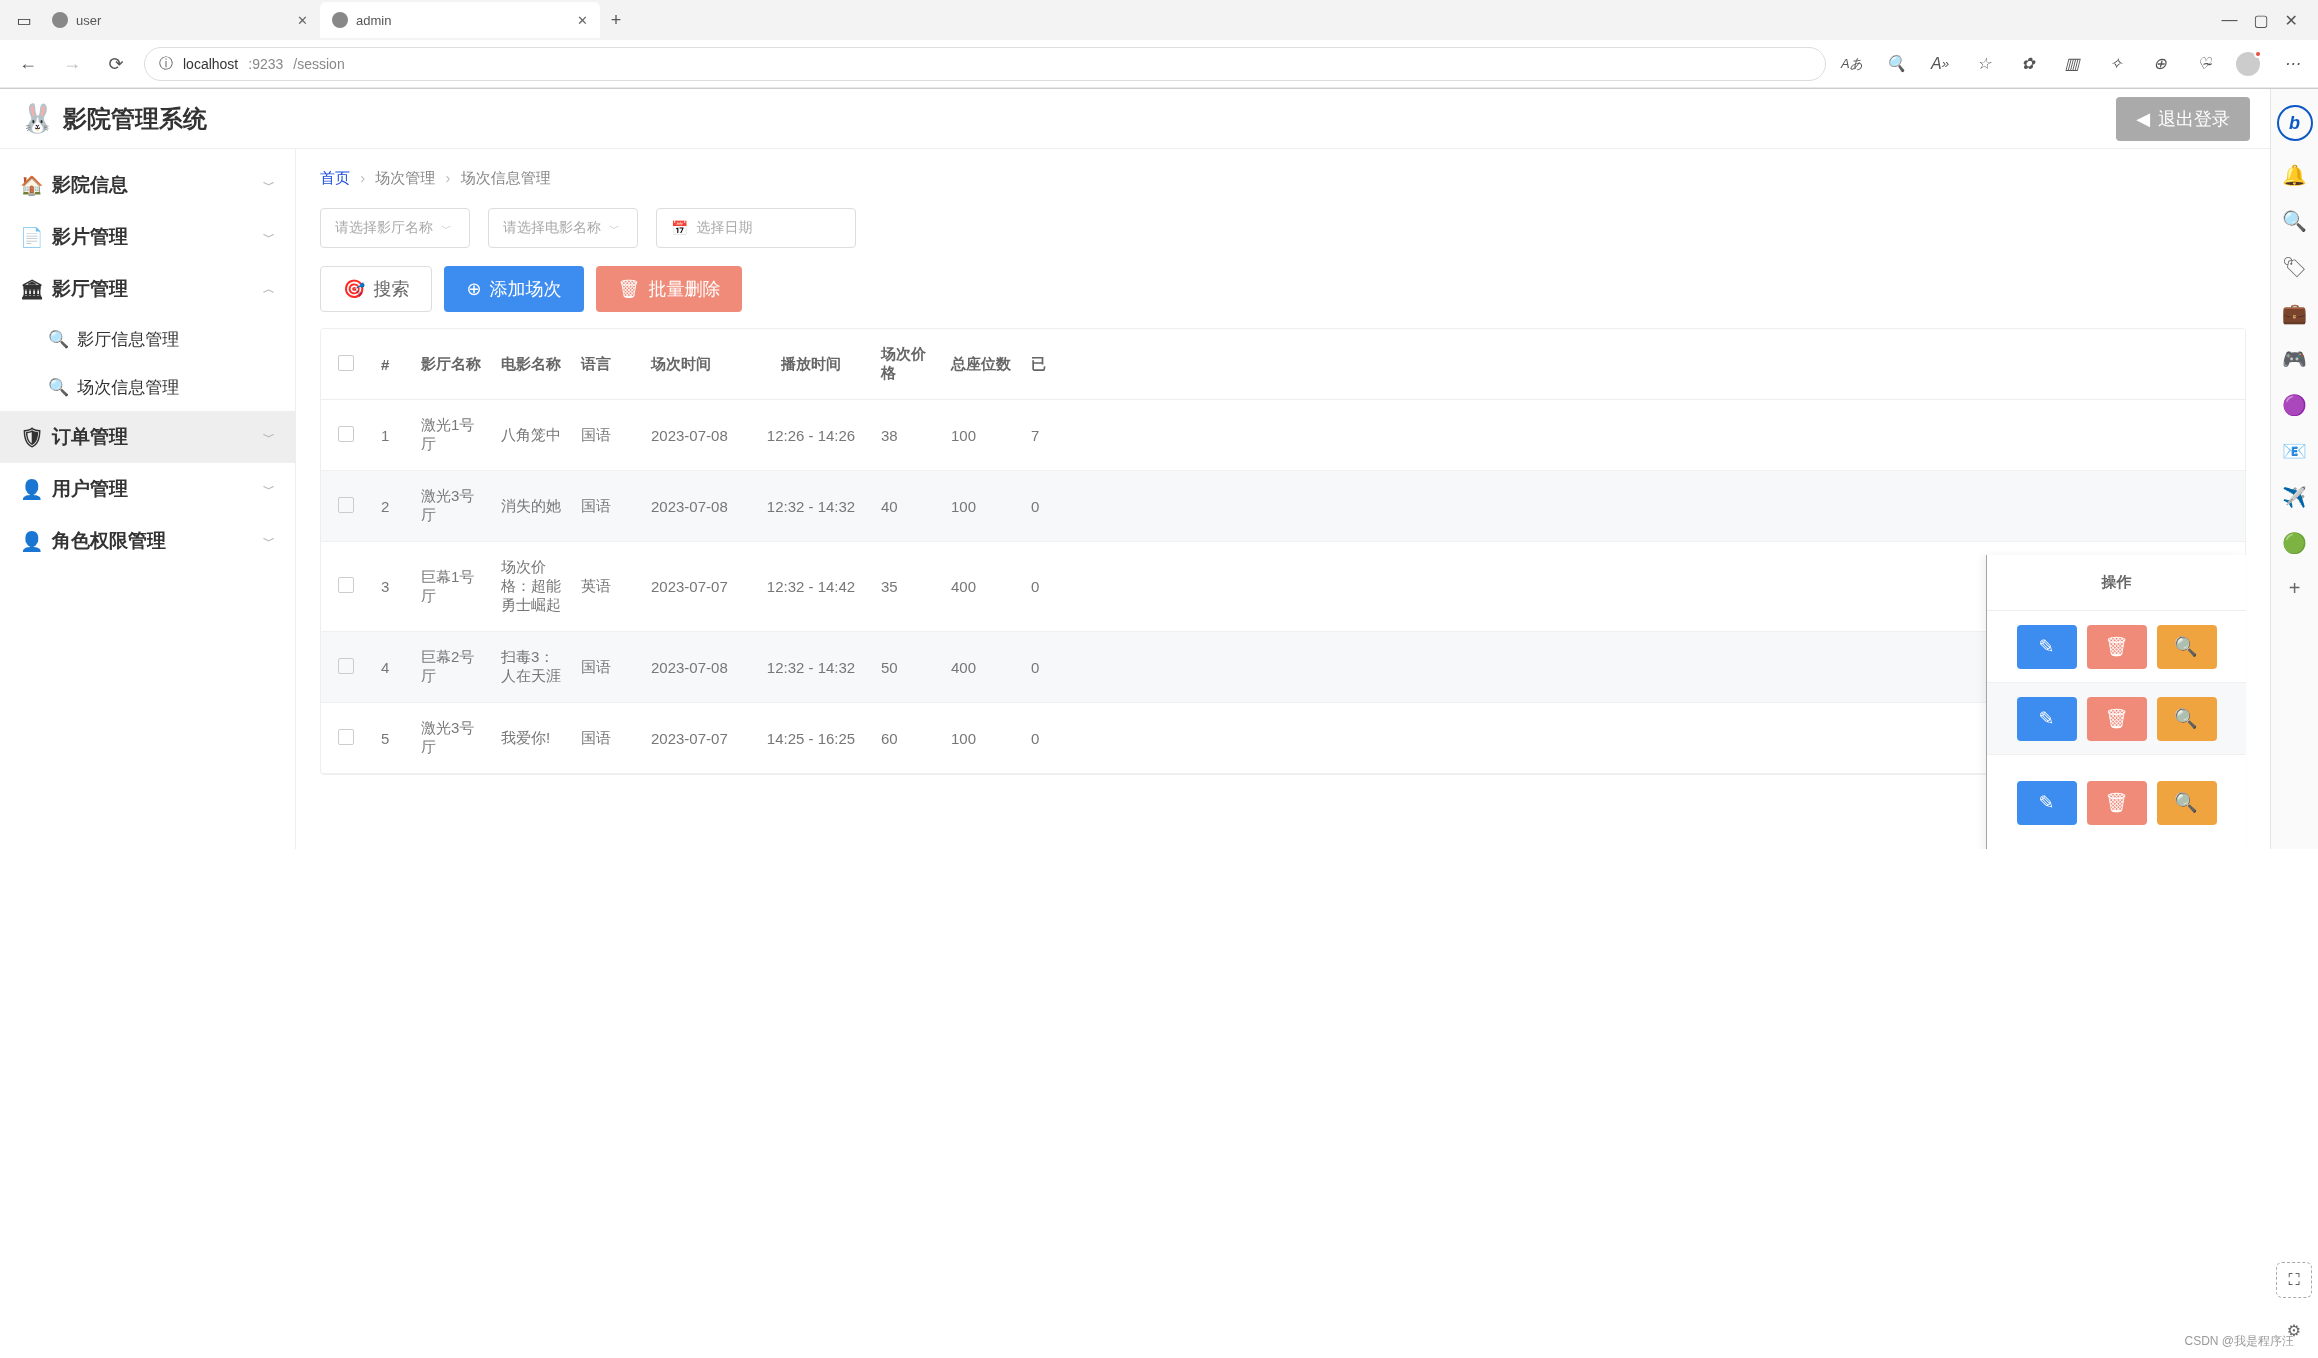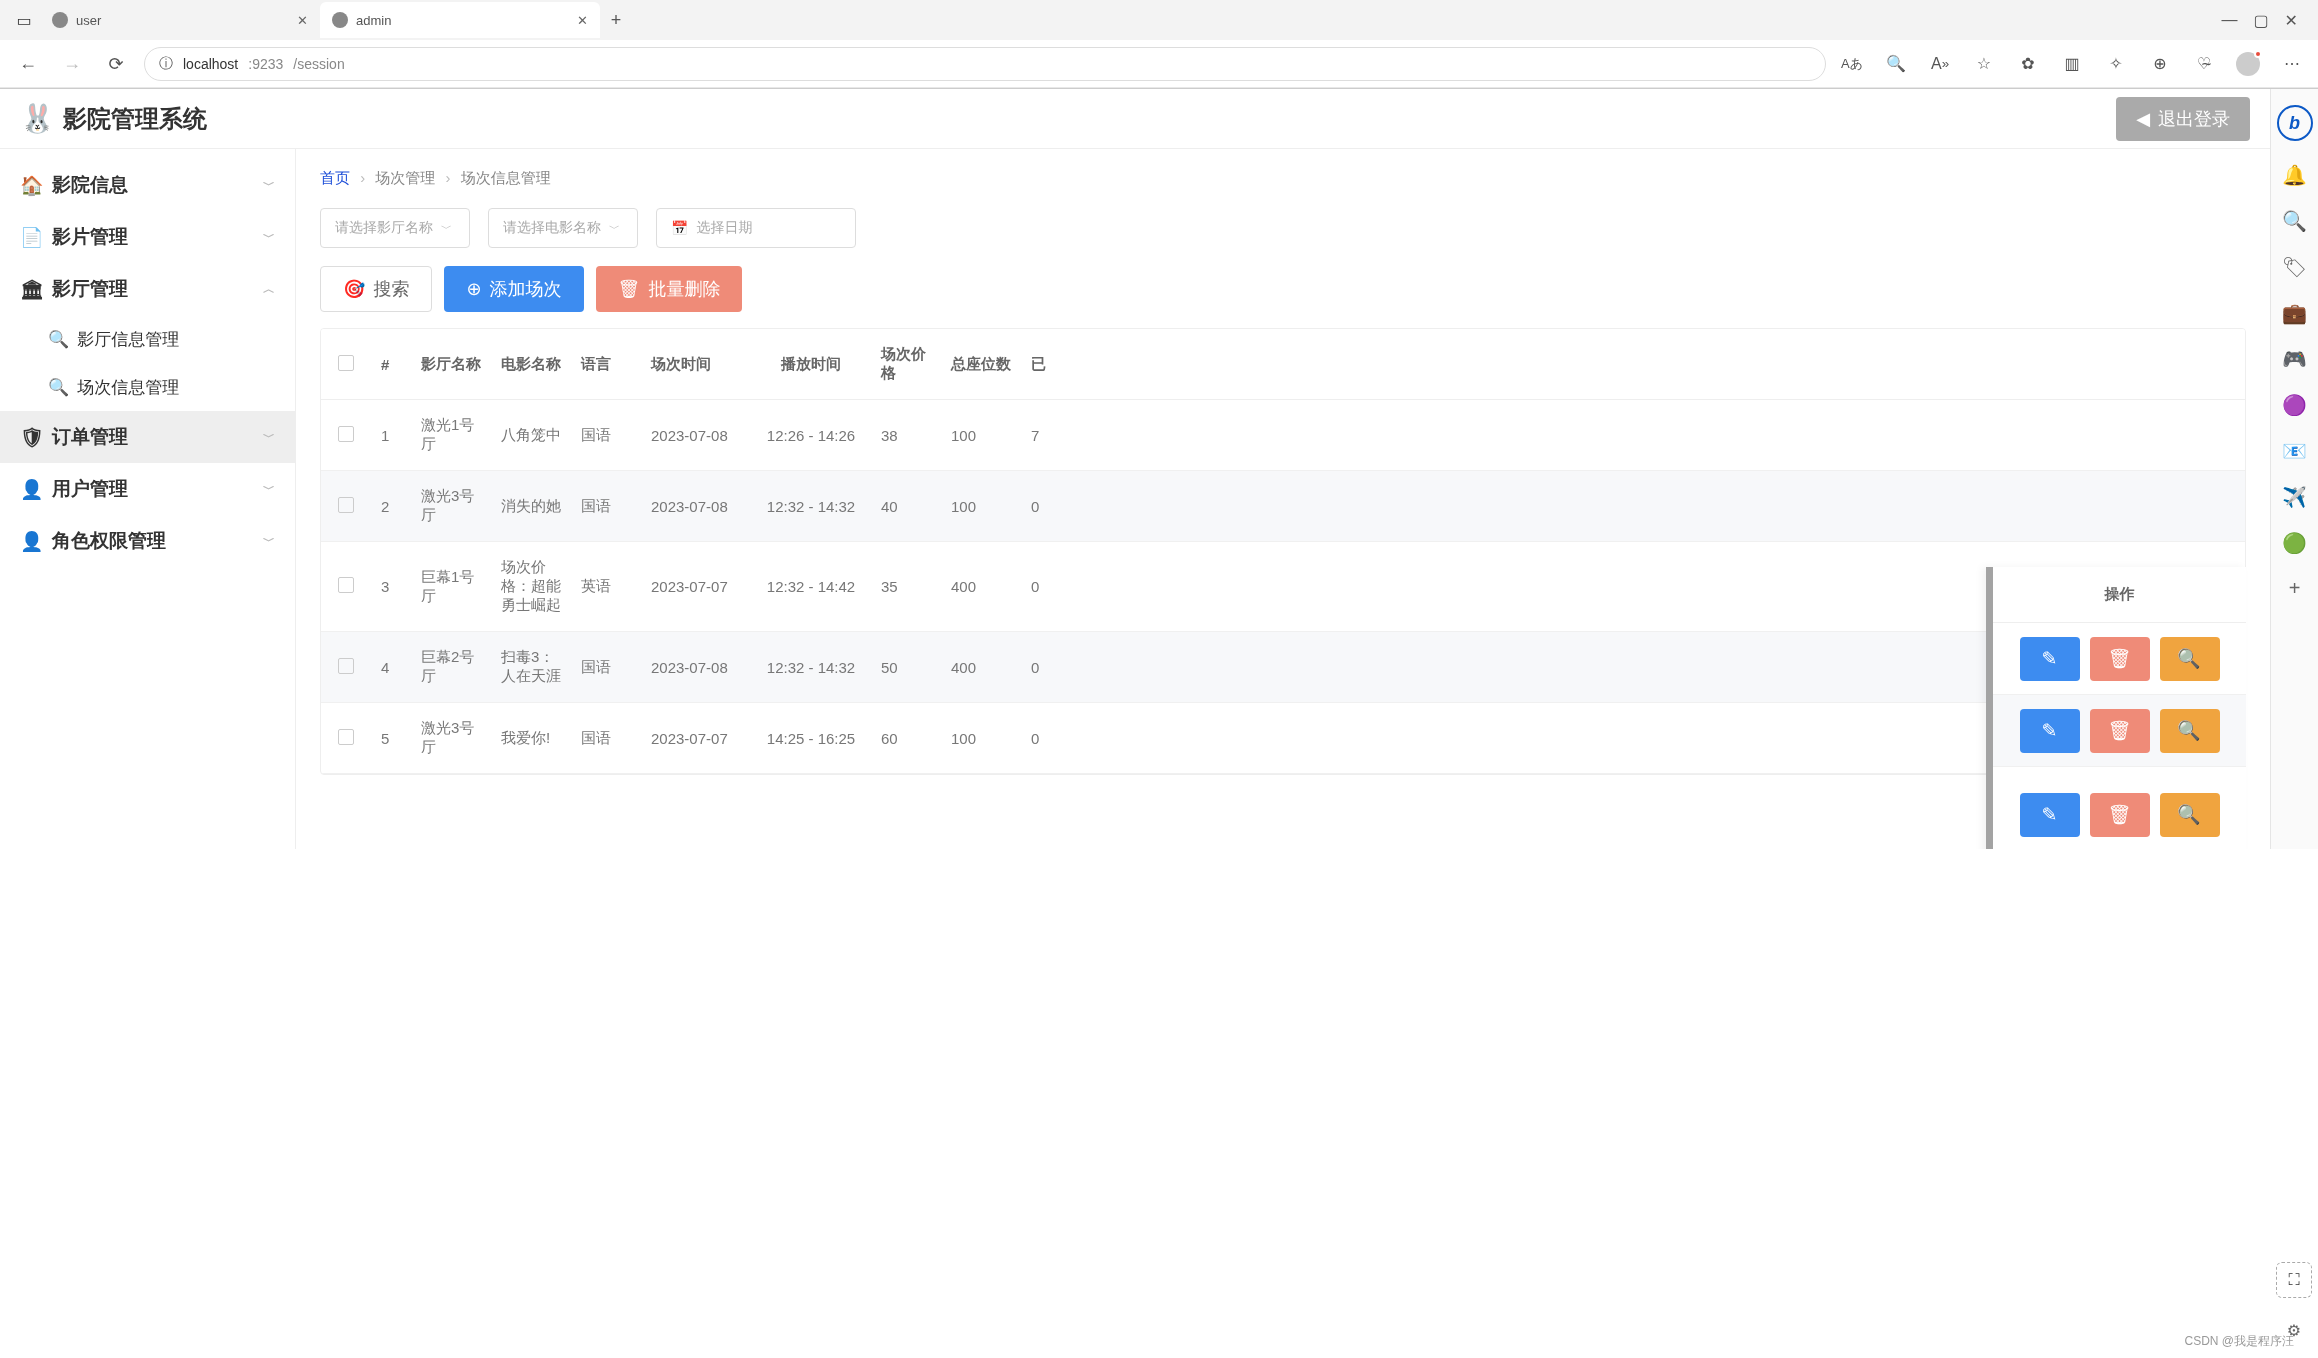--- a/index.html
+++ b/index.html
@@ -15,21 +15,21 @@
 .browser-tab .close { margin-left: auto; color: #666; }
 .new-tab-btn { width: 32px; height: 32px; display: flex; align-items: center; justify-content: center; color: #555; font-size: 18px; }
 .win-controls { margin-left: auto; display: flex; gap: 16px; padding-right: 12px; color: #555; }
 
 .addr-bar { display: flex; align-items: center; height: 48px; padding: 0 12px; gap: 12px; background: #fff; border-bottom: 1px solid #e8e8e8; }
 .nav-btn { width: 32px; height: 32px; display:flex; align-items:center; justify-content:center; color:#555; font-size:18px; border-radius:4px; }
 .url-box { flex: 1; display: flex; align-items: center; height: 34px; border: 1px solid #ddd; border-radius: 17px; padding: 0 14px; gap: 10px; color: #555; font-size: 14px; }
 .url-box .host { color: #333; }
 .url-box .path { color: #888; }
 .toolbar-icons { display: flex; gap: 16px; color: #555; align-items: center; }
-.toolbar-icons > * { width: 28px; height: 28px; display:flex; align-items:center; justify-content:center; }
+.toolbar-icons > * { width: 28px; height: 28px; display:flex; align-items:center; justify-content:center;font-style:italic; }
 .avatar-dot { position: relative; }
 .avatar-dot .dot { position:absolute; top:0; right:0; width:8px; height:8px; background:#e74c3c; border-radius:50%; border:2px solid #fff; }
 
 .page-wrap { display: flex; position: relative; }
 
 
 .edge-sidebar { width: 48px; background: #fafafa; border-left: 1px solid #e5e5e5; display:flex; flex-direction:column; align-items:center; padding-top:16px; gap:22px; color:#666; font-size:20px; }
 .bing-btn { width: 36px; height: 36px; border-radius:50%; border:2px solid #0c59c6; display:flex; align-items:center; justify-content:center; color:#0c59c6; font-weight:bold; font-style:italic; font-size:18px; }
 
 
@@ -70,21 +70,21 @@
 .cell.check { width:50px; text-align:center; }
 .cell.idx { width:40px; }
 .cell.hall { width:80px; }
 .cell.movie { width:80px; }
 .cell.lang { width:70px; }
 .cell.date { width:110px; }
 .cell.time { width:120px;text-align:center; }
 .cell.price { width:70px; }
 .cell.seats { width:80px; }
 .cell.extra { width:30px; overflow:hidden; }
-.ops-sticky { position:absolute; right:24px; top:418px; background:#fff; box-shadow:-4px 0 8px rgba(0,0,0,0.05); border-left:7px solid #a3a3a3; }
+.ops-sticky { position:absolute; right:24px; top:406px; background:#fff; box-shadow:-4px 0 8px rgba(0,0,0,0.05); border-left:1px solid #a3a3a3; }
 .ops-col { width:260px; }
 .ops-head { height:56px; display:flex; align-items:center; justify-content:center; font-weight:600; color:#666; border-bottom:1px solid #eee; font-size:15px; }
 .ops-row { display:flex; gap:10px; padding:14px 18px; justify-content:center; align-items:center; border-bottom:1px solid #f0f0f0; }
 .ops-row.stripe { background:#f7f8fa; }
 .icon-btn { width:60px; height:44px; border-radius:4px; border:none; color:#fff; display:flex; align-items:center; justify-content:center; font-size:19px; cursor:pointer; }
 .icon-btn.blue { background:#3d8cf0; }
 .icon-btn.red { background:#ef8b78; }
 .icon-btn.orange { background:#f0a43f; }
 .checkbox { width:16px; height:16px; border:1px solid #ccc; border-radius:2px; display:inline-block; }
 .watermark { position:fixed; right:24px; bottom:8px; font-size:12px; color:#999; }

